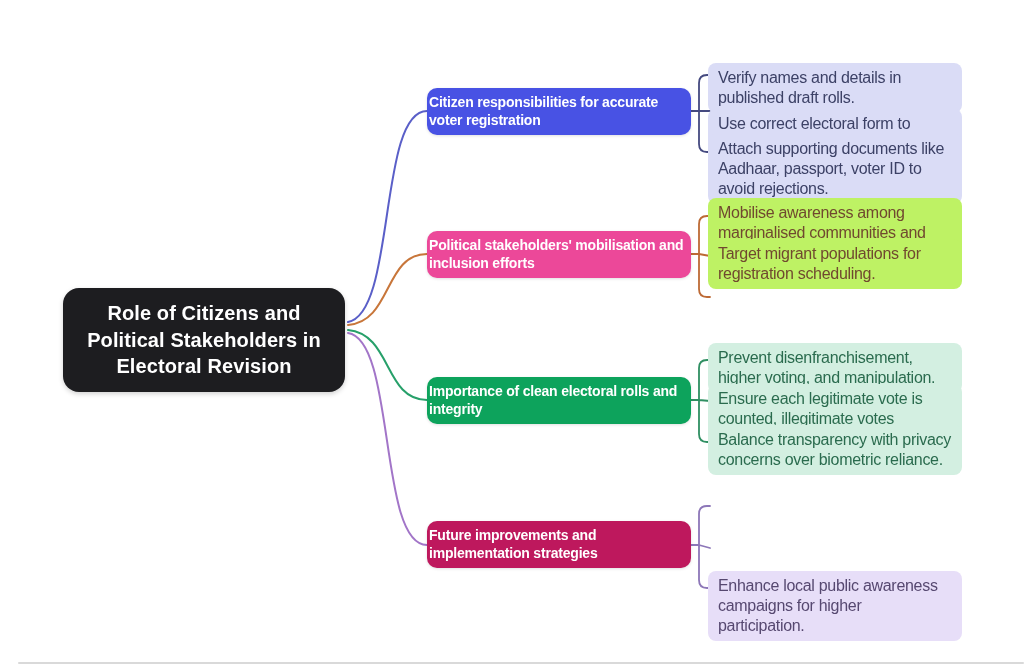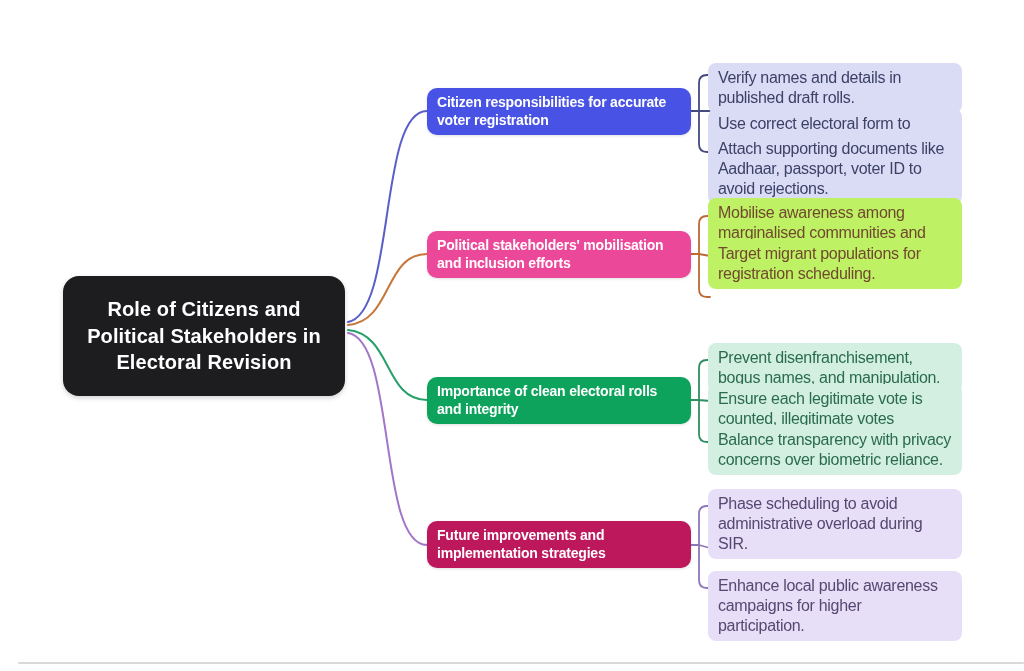--- a/index.html
+++ b/index.html
@@ -4,32 +4,32 @@
 <style>
   html,body{margin:0;padding:0;background:#ffffff;}
   body{width:1024px;height:671px;position:relative;overflow:hidden;
        font-family:"Liberation Sans", sans-serif;}
   .canvas{position:absolute;inset:0;}
   .wires{position:absolute;left:0;top:0;width:1024px;height:671px;z-index:1;}
   .wires path{fill:none;stroke-linecap:round;stroke-linejoin:round;}
   .wires path.fan{stroke-width:2;}
   .wires path.bracket{stroke-width:1.8;}
 
-  .center{position:absolute;left:63px;top:276px;width:282px;height:120px;
+  .center{position:absolute;left:63px;top:288px;width:282px;height:104px;
           background:#1d1d20;border-radius:16px;z-index:2;
           display:flex;align-items:center;justify-content:center;
           box-shadow:0 2px 5px rgba(0,0,0,.18);}
   .center span{color:#ffffff;font-size:20px;font-weight:700;line-height:1.32;
           text-align:center;padding:0 18px;letter-spacing:.1px;}
 
   .branch{position:absolute;left:427px;width:264px;height:47px;border-radius:10px;
           display:flex;align-items:center;z-index:2;
           box-shadow:0 1px 3px rgba(0,0,0,.12);}
   .branch span{color:#ffffff;font-size:14px;font-weight:700;line-height:1.22;
-          padding:0 10px;letter-spacing:-.2px;}
+          padding:0 2px;letter-spacing:-.2px;}
   .b0{top:88px;background:#4852e4;}
   .b1{top:231px;background:#ec4899;}
   .b2{top:377px;background:#0da35c;}
   .b3{top:521px;background:#be185d;}
 
   .leaf{position:absolute;left:708px;width:254px;border-radius:8px;z-index:2;
         box-sizing:border-box;padding:5px 10px;
         font-size:16px;line-height:1.25;letter-spacing:-.3px;font-weight:400;}
   .g0{background:#dadcf6;color:#3c4166;}
   .g1{background:#bef264;color:#70492f;}
@@ -81,21 +81,20 @@
     <span>Future improvements and implementation strategies</span>
   </div>
 
   <div class="leaf g0 t0">Verify names and details in published draft rolls.</div>
   <div class="leaf g0 t1">Use correct electoral form to update information or file claims.</div>
   <div class="leaf g0 t2">Attach supporting documents like Aadhaar, passport, voter ID to avoid rejections.</div>
 
   <div class="leaf g1 t3">Mobilise awareness among marginalised communities and first-time voters.</div>
   <div class="leaf g1 t4">Target migrant populations for registration scheduling.</div>
 
-  <div class="leaf g2 t6">Prevent disenfranchisement, bogus names, and manipulation.</div>
+  <div class="leaf g2 t6">Prevent disenfranchisement, higher voting, and manipulation.</div>
   <div class="leaf g2 t7">Ensure each legitimate vote is counted, illegitimate votes excluded.</div>
   <div class="leaf g2 t8">Balance transparency with privacy concerns over biometric reliance.</div>
 
-  <div class="leaf g3 t9">Phase scheduling to avoid administrative overload during SIR.</div>
   <div class="leaf g3 t11">Enhance local public awareness campaigns for higher participation.</div>
 
   <div class="frame-line"></div>
 </div>
 
 </body></html>

